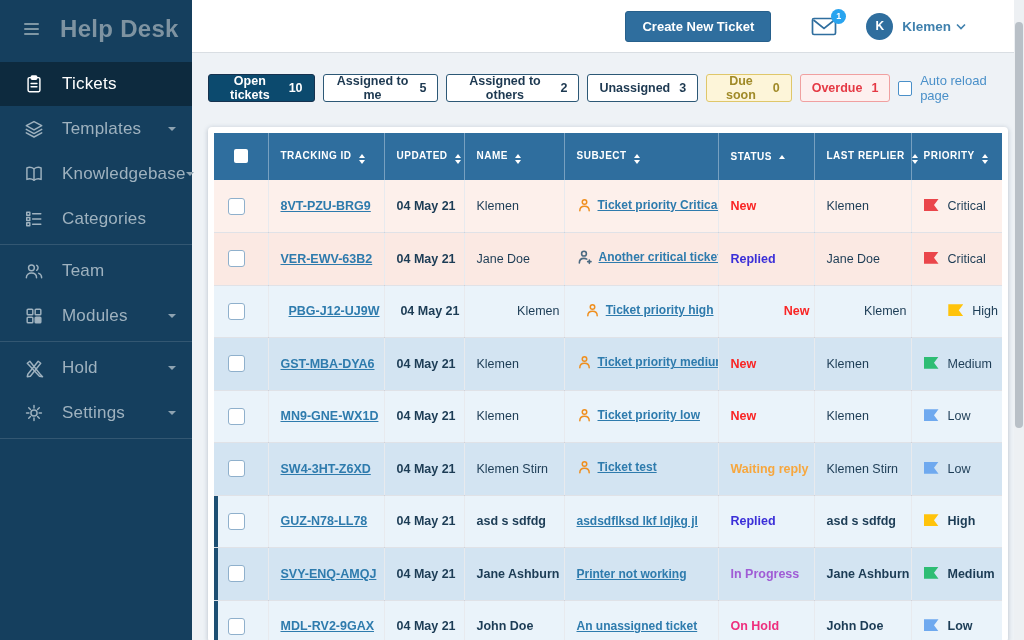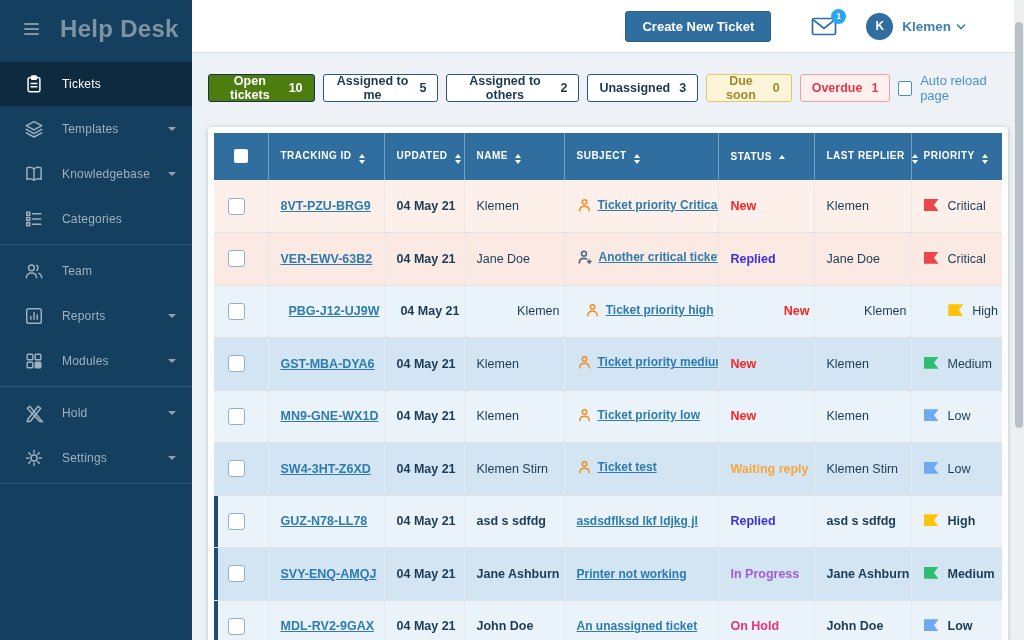--- a/index.html
+++ b/index.html
@@ -8,21 +8,21 @@
     font-family: "Liberation Sans", sans-serif;
     background:#eef2f6; overflow:hidden; position:relative;
   }
   
   .sidebar { position:absolute; left:0; top:0; width:192px; height:640px; background:#153f5e; z-index:2; }
   .sb-head { height:57px; display:flex; align-items:center; padding-left:24px; }
   .burger { width:15px; display:flex; flex-direction:column; gap:3px; cursor:pointer; }
   .burger i { display:block; height:2px; background:#7f97a4; border-radius:1px; }
   .sb-title { margin-left:21px; font-size:24px; font-weight:bold; color:#7e93a1; letter-spacing:.3px; }
   .nav { padding-top:5px; }
-  .nav-item { height:45px; display:flex; align-items:center; padding:0 16px 0 24px; color:#9fb2bf; font-size:12px; cursor:pointer; }
+  .nav-item { height:45px; display:flex; align-items:center; padding:0 16px 0 24px; color:#9fb2bf; font-size:17px; cursor:pointer; }
   .nav-item.active { height:44px; background:#0d2a3e; color:#fff; }
   .nav-item svg { width:20px; height:20px; flex:none; }
   .nav-item .lbl { margin-left:18px; flex:1; letter-spacing:.2px; }
   .caret { width:0; height:0; border-left:4px solid transparent; border-right:4px solid transparent; border-top:4px solid #8ea3b1; }
   .nav-div { border-top:1px solid rgba(255,255,255,.13); margin:3px 0; }
   
   .topbar { position:absolute; left:192px; top:0; width:832px; height:53px; background:#fff;
     border-bottom:1px solid #d9dee3; display:flex; align-items:center; justify-content:flex-end; padding-right:58px; }
   .create-btn { background:#2f6e9e; color:#fff; font-family:inherit; font-weight:bold; font-size:13px;
     height:31px; padding:0 16px; border:1px solid #27608c; border-radius:3px; margin-right:40px; cursor:pointer; }
@@ -32,21 +32,21 @@
     background:#29a4ef; color:#fff; font-size:9px; font-weight:bold; display:flex; align-items:center; justify-content:center; }
   .avatar { width:27px; height:27px; border-radius:50%; background:#2f6e9e; color:#fff; font-size:12px; font-weight:bold;
     display:flex; align-items:center; justify-content:center; cursor:pointer; }
   .uname { color:#3f80ad; font-size:13.5px; font-weight:600; margin:0 5px 0 9px; cursor:pointer; }
   
   .content { position:absolute; left:192px; top:53px; width:832px; padding:20px 0 0 16px; }
   .filterbar { display:flex; align-items:center; width:802px; }
   .fbtn { height:28px; padding:0 11px; border-radius:3px; font-family:inherit; font-size:12.5px; font-weight:600;
     display:flex; align-items:center; margin-right:8px; border:1px solid transparent; cursor:pointer; background:#fff; }
   .fbtn b { font-weight:700; margin-left:9px; }
-  .f-active  { background:#4d7c0f; color:#fff; border-color:#16324f; }
+  .f-active  { background:#0c4a6e; color:#fff; border-color:#16324f; }
   .f-default { background:#fff; color:#1d3951; border-color:#2c5876; }
   .f-warning { background:#fdf5d9; color:#a08a28; border-color:#dfc76a; }
   .f-danger  { background:#fdf0ef; color:#e53945; border-color:#f0a0a0; }
   .auto { margin-left:auto; display:flex; align-items:center; gap:8px; color:#4a90c9; font-size:13px; cursor:pointer; }
   .auto .box { width:15px; height:15px; border:1.5px solid #4a90c9; border-radius:2px; background:#fff; }
   
   .card { margin-top:24px; width:800px; height:515px; background:#fff; border-radius:4px;
     box-shadow:0 1px 5px rgba(40,60,90,.28); padding:6px 6px 0; overflow:hidden; }
   table { border-collapse:collapse; width:788px; table-layout:fixed; font-size:12.5px; color:#1c3c55; }
   thead th { background:#2f6e9e; color:#fff; font-size:10px; font-weight:bold; letter-spacing:.5px;
@@ -136,30 +136,20 @@
             <circle cx="8.2" cy="7.5" r="3.2"></circle>
             <path d="M2.6 18.5c0-3.4 2.5-5.3 5.6-5.3s5.6 1.9 5.6 5.3"></path>
             <path d="M14 4.8a3.2 3.2 0 0 1 0 5.4M16.2 13.6c2 .7 3.2 2.4 3.2 4.9"></path>
           </svg>
         </span>
         <span class="lbl">Team</span>
       </div>
       <div class="nav-item">
         <span style="display:flex">
           <svg viewBox="0 0 22 22" fill="none" stroke="currentColor" stroke-width="1.6" stroke-linecap="round" stroke-linejoin="round">
-            <rect x="3" y="3" width="16" height="16" rx="2"></rect>
-            <path d="M7.5 14.5v-3M11 14.5V7.5M14.5 14.5v-5"></path>
-          </svg>
-        </span>
-        <span class="lbl">Reports</span>
-        <span class="caret"></span>
-      </div>
-      <div class="nav-item">
-        <span style="display:flex">
-          <svg viewBox="0 0 22 22" fill="none" stroke="currentColor" stroke-width="1.6" stroke-linecap="round" stroke-linejoin="round">
             <rect x="3.5" y="3.5" width="6.2" height="6.2" rx="1"></rect>
             <rect x="12.3" y="3.5" width="6.2" height="6.2" rx="1"></rect>
             <rect x="3.5" y="12.3" width="6.2" height="6.2" rx="1"></rect>
             <rect x="12.3" y="12.3" width="6.2" height="6.2" rx="1" fill="currentColor"></rect>
           </svg>
         </span>
         <span class="lbl">Modules</span>
         <span class="caret"></span>
       </div>
       <div class="nav-div"></div>

